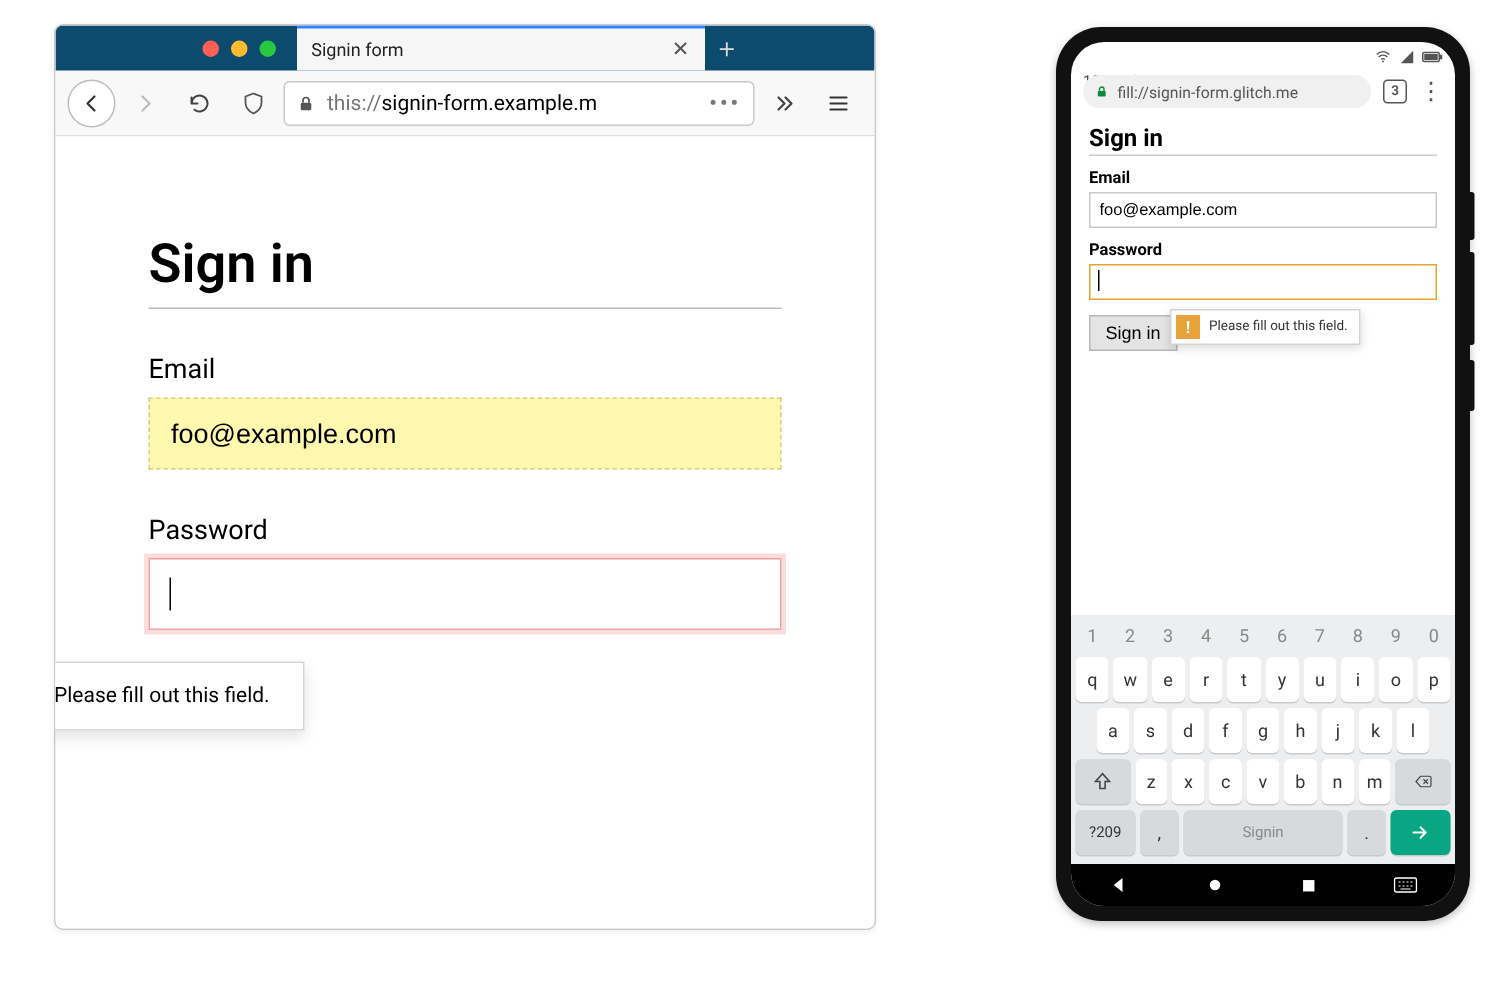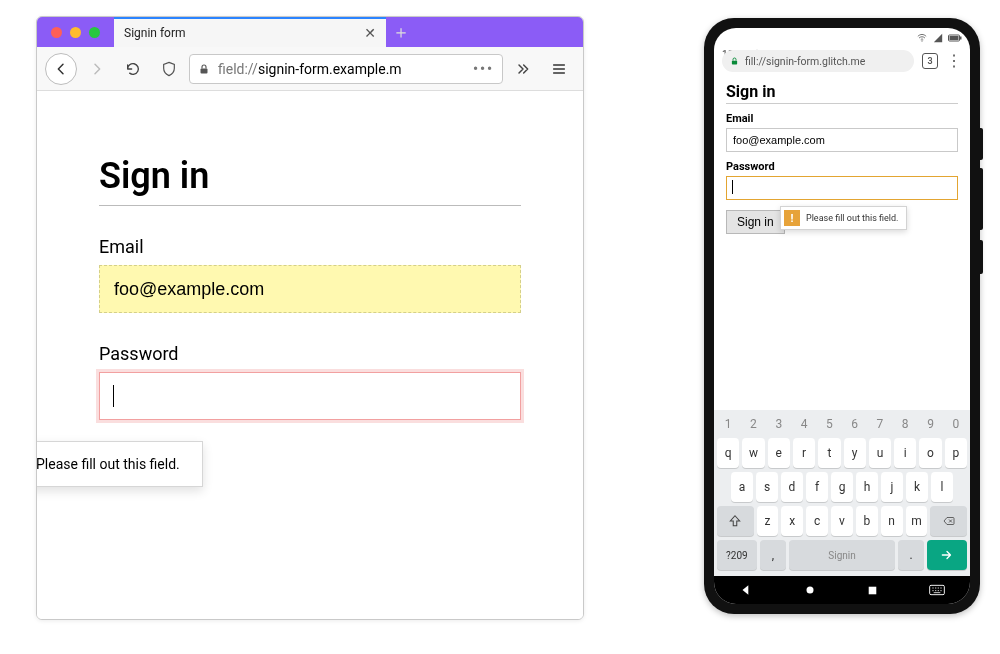--- a/index.html
+++ b/index.html
@@ -11,23 +11,24 @@
     left: 36px; top: 16px;
     width: 548px; height: 604px;
     border: 1px solid #c9c9c9;
     border-radius: 6px;
     background: #fff;
     box-shadow: 0 1px 4px rgba(0,0,0,.08);
     overflow: hidden;
   }
   .tabstrip {
     height: 30px;
-    background: #8b5cf6;
+    background: #0c4a6e;
     display: flex; align-items: stretch;
     position: relative;
+    justify-content: center;
   }
   .traffic-lights {
     display: flex; align-items: center; gap: 8px;
     padding: 0 14px;
   }
   .tl { width: 11px; height: 11px; border-radius: 50%; }
   .tl-red    { background: #ff5f57; }
   .tl-yellow { background: #febc2e; }
   .tl-green  { background: #28c840; }
   .tab {
@@ -273,21 +274,21 @@
         </svg>
     </div>
     <div class="urlbar">
       <span class="lock">
         <svg width="12" height="14" viewBox="0 0 24 24">
             <rect x="5" y="11" width="14" height="10" rx="2" fill="#555"></rect>
             <path d="M8 11V8a4 4 0 0 1 8 0v3" fill="none" stroke="#555" stroke-width="2.3"></path>
           </svg>
       </span>
       <span class="url">
-        <span class="scheme">field://</span><span>signin-form.example.m</span>
+        <span class="scheme">this://</span><span>signin-form.example.m</span>
       </span>
       <span class="dots">•••</span>
     </div>
     <div class="tbtn">
       <svg width="18" height="16" viewBox="0 0 24 24">
           <path d="M6 6l6 6-6 6M13 6l6 6-6 6" fill="none" stroke="#444" stroke-width="2.2" stroke-linecap="round" stroke-linejoin="round"></path>
         </svg>
     </div>
     <div class="tbtn">
       <svg width="18" height="16" viewBox="0 0 24 24">

